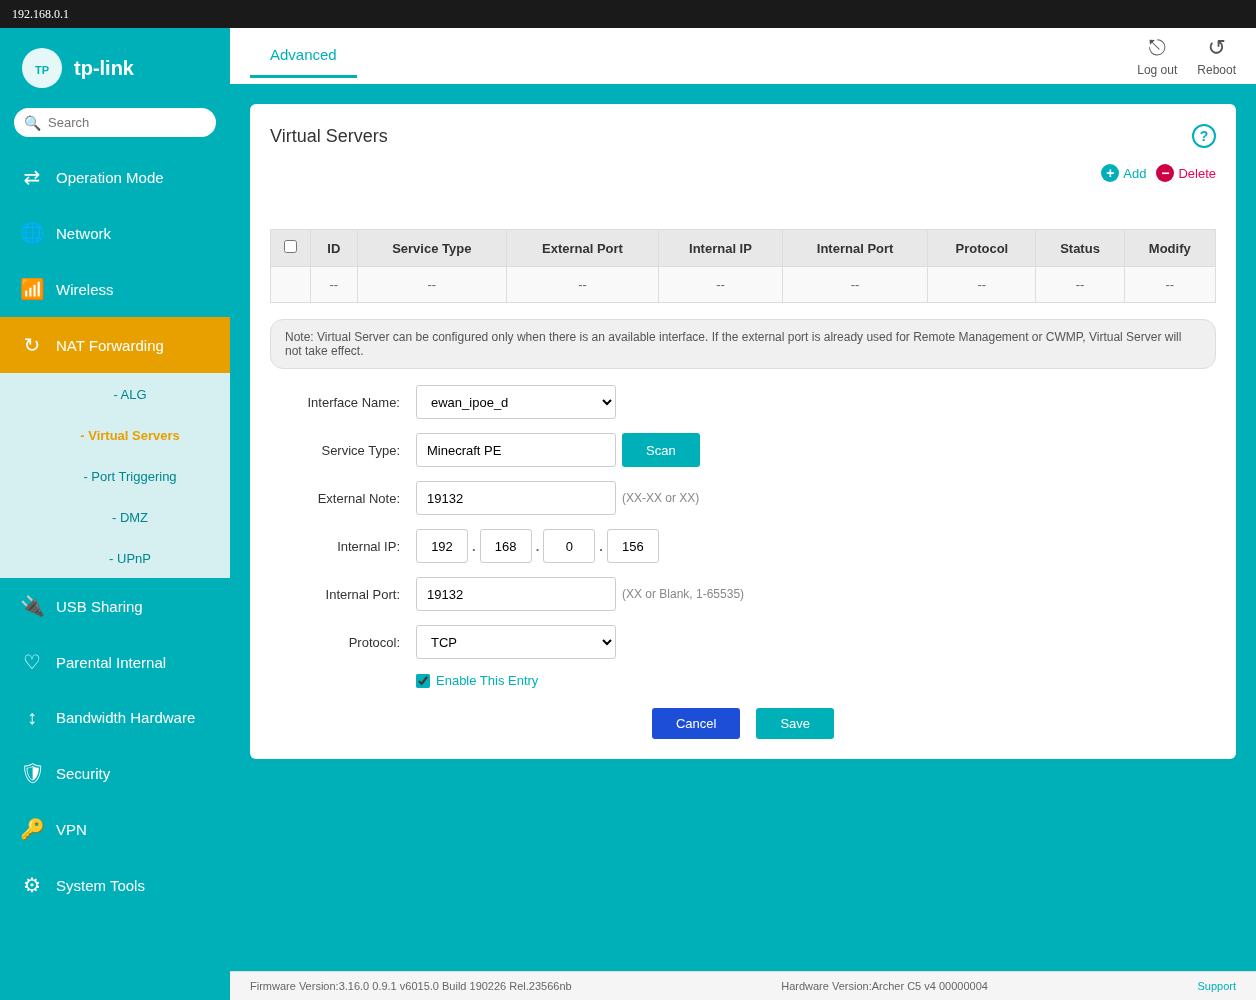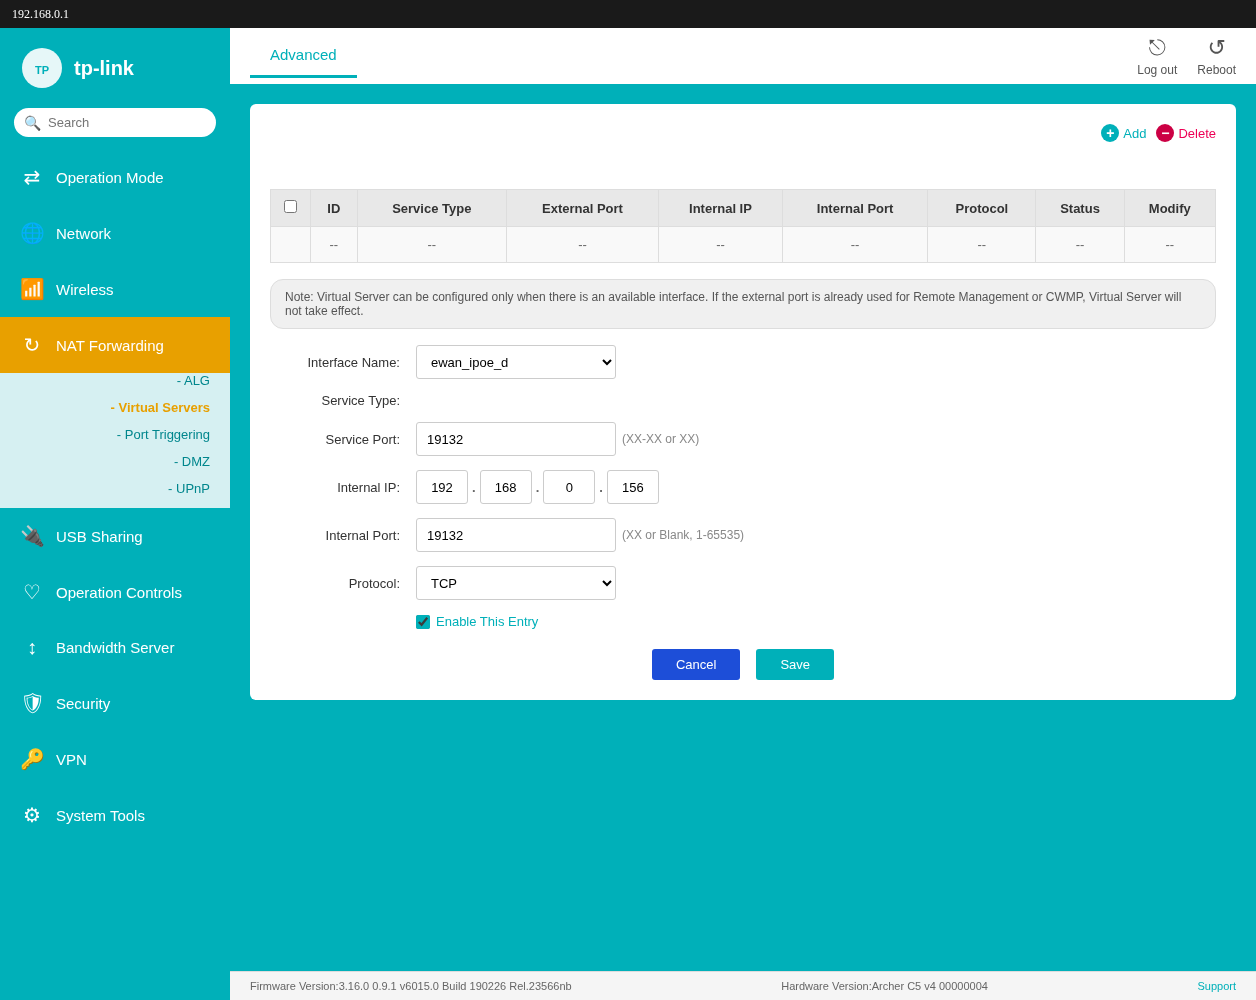--- a/index.html
+++ b/index.html
@@ -18,21 +18,21 @@
     .sidebar-search { margin: 0 14px 12px 14px; }
     .sidebar-search input { width: 100%; padding: 7px 10px 7px 34px; border-radius: 20px; border: none; font-size: 13px; background: white; color: #666; outline: none; }
     .search-wrap { position: relative; }
     .search-wrap .search-icon-inner { position: absolute; left: 10px; top: 50%; transform: translateY(-50%); color: #aaa; font-size: 14px; }
 
     .sidebar-item { display: flex; align-items: center; gap: 12px; padding: 16px 20px; color: white; cursor: pointer; font-size: 15px; background: transparent; border: none; width: 100%; text-align: left; }
     .sidebar-item.active { background: #e8a000; color: white; }
     .sidebar-item .nav-icon { font-size: 20px; width: 24px; text-align: center; }
 
     .sidebar-sub { background: #d6f0f2; }
-    .sidebar-sub-item { display: block; padding: 0 20px 12px 50px; color: #00868d; cursor: pointer; font-size: 13px; width: 100%; text-align: right; background: transparent; border: none; }
+    .sidebar-sub-item { display: block; padding: 14px 20px 12px 50px; color: #00868d; cursor: pointer; font-size: 13px; width: 100%; text-align: center; background: transparent; border: none; }
     .sidebar-sub-item.active-sub { color: #e8a000; font-weight: bold; }
 
     
     .content-area { flex: 1; display: flex; flex-direction: column; background: #00b0b9; }
 
     
     .header { background: white; display: flex; align-items: center; padding: 0 20px; height: 56px; gap: 16px; }
     .header-tab { padding: 12px 20px; border-bottom: 3px solid #00b0b9; color: #00b0b9; font-size: 15px; font-weight: 500; cursor: pointer; }
     .header-actions { margin-left: auto; display: flex; gap: 20px; align-items: center; }
     .header-action-btn { display: flex; flex-direction: column; align-items: center; gap: 2px; color: #555; cursor: pointer; font-size: 12px; background: none; border: none; }
@@ -136,25 +136,25 @@
       <button class="sidebar-sub-item">- DMZ</button>
       <button class="sidebar-sub-item">- UPnP</button>
     </div>
 
     <div class="sidebar-item">
       <span class="nav-icon">🔌</span>
       <span>USB Sharing</span>
     </div>
     <div class="sidebar-item">
       <span class="nav-icon">♡</span>
-      <span>Operation Controls</span>
+      <span>Parental Internal</span>
     </div>
     <div class="sidebar-item">
       <span class="nav-icon">↕</span>
-      <span>Bandwidth Server</span>
+      <span>Bandwidth Hardware</span>
     </div>
     <div class="sidebar-item">
       <span class="nav-icon">🛡</span>
       <span>Security</span>
     </div>
     <div class="sidebar-item">
       <span class="nav-icon">🔑</span>
       <span>VPN</span>
     </div>
     <div class="sidebar-item">
@@ -174,20 +174,24 @@
         </button>
         <button class="header-action-btn">
           <span class="action-icon">↺</span>
           <span>Reboot</span>
         </button>
       </div>
     </div>
 
     <div class="page-content">
       <div class="panel">
+        <div class="panel-header">
+          <span class="panel-title">Virtual Servers</span>
+          <div class="help-icon">?</div>
+        </div>
 
         <div class="table-toolbar">
           <button class="btn-add">
             <span class="add-circle">+</span>
             <span>Add</span>
           </button>
           <button class="btn-delete">
             <span class="del-circle">−</span>
             <span>Delete</span>
           </button>
@@ -229,24 +233,28 @@
             <span class="form-label">Interface Name:</span>
             <div class="form-control">
               <select class="form-select">
                 <option>ewan_ipoe_d</option>
               </select>
             </div>
           </div>
 
           <div class="form-row">
             <span class="form-label">Service Type:</span>
-          </div>
-
-          <div class="form-row">
-            <span class="form-label">Service Port:</span>
+            <div class="form-control">
+              <input type="text" class="form-input form-input-wide" value="Minecraft PE" style="">
+              <button class="btn-scan">Scan</button>
+            </div>
+          </div>
+
+          <div class="form-row">
+            <span class="form-label">External Note:</span>
             <div class="form-control">
               <input type="text" class="form-input form-input-wide" value="19132" style="">
               <span class="hint-text">(XX-XX or XX)</span>
             </div>
           </div>
 
           <div class="form-row">
             <span class="form-label">Internal IP:</span>
             <div class="form-control">
               <div class="ip-fields">

